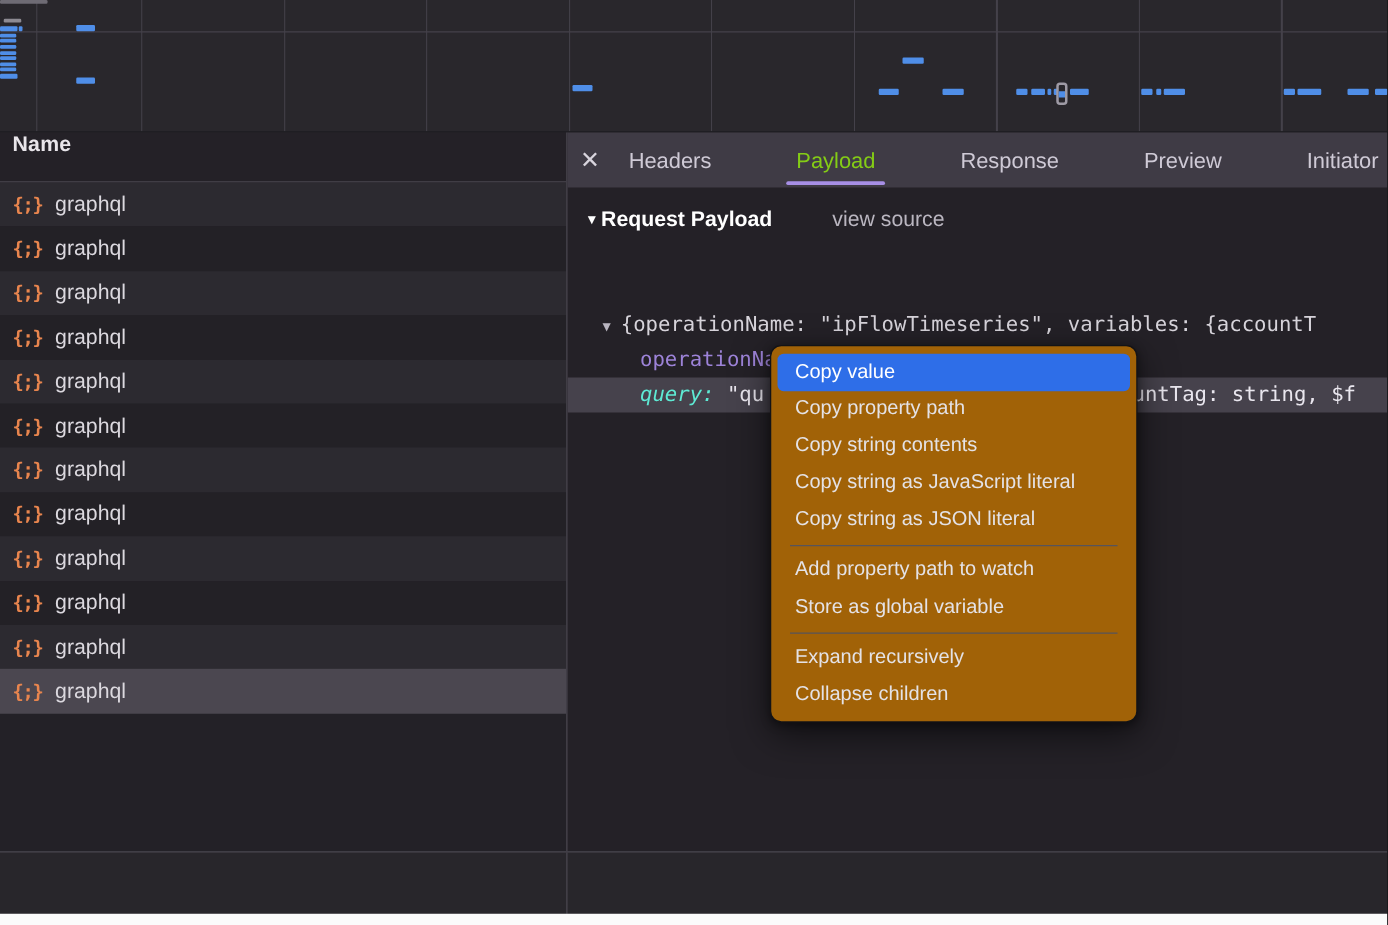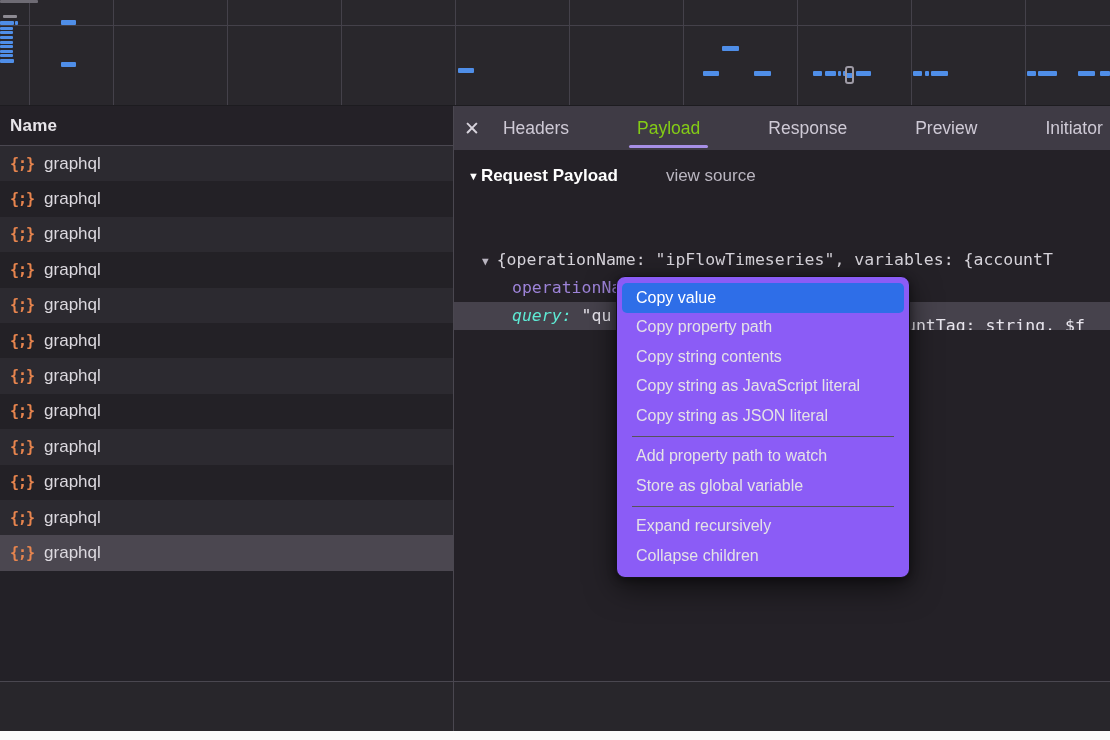--- a/index.html
+++ b/index.html
@@ -20,21 +20,21 @@
   .timeline .hline { position:absolute; left:0; top:25px; width:100%; height:1px; background:#44414a; }
   .tl-bar { position:absolute; background:#4f8ee8; border-radius:1px; }
   .hover-tick {
     position:absolute; border:2px solid #9e9aa5; border-radius:3px;
     display:flex; align-items:center; background:#29272c;
   }
   .hover-tick .inner { width:100%; height:5px; background:#4f8ee8; }
   
   .left-panel { position:absolute; left:0; top:106px; width:453px; height:575px; background:#232127; }
   .name-header {
-    height:40px; display:flex; align-items:center; padding-left:10px;
+    height:40px; display:flex; padding-left:10px;
     color:#e8e5ea; font-size:17px; font-weight:bold; letter-spacing:.2px;
     background:#242127; border-bottom:1px solid #4a4750;
   }
   .req-row {
     height:35.4px; display:flex; align-items:center; gap:10px;
     padding-left:10px; font-size:17px; color:#dcd9df; cursor:default;
   }
   .req-row.odd  { background:#2c2a30; }
   .req-row.even { background:#232126; }
   .req-row.selected { background:#4b4750; }
@@ -81,32 +81,32 @@
   .tree-row .tri { color:#b9b5c0; font-size:11px; margin-right:8px; }
   .row-summary   { padding-left:28px; color:#d6d3da; }
   .row-op        { padding-left:58px; }
   .row-query     { padding-left:58px; background:#46424c; }
   .row-variables { padding-left:40px; }
   .k   { color:#9d83d8; }
   .k-sel { color:#5eead4;font-style:italic; }
   .str { color:#40bfca; }
   .plain { color:#d6d3da; }
   .sel-text { color:#e9e6ee; }
-  .right-frag { position:absolute; left:452px; top:10px;text-align:right; }
+  .right-frag { position:absolute; left:452px; top:0;text-align:right; }
   
   .footer {
     position:absolute; left:0; top:681px; width:1110px; height:50px;
     background:#28262b; border-top:1px solid #4a4750;
   }
   .footer .vsep { position:absolute; left:453px; top:0; bottom:0; width:1px; background:#4a4750; }
   .bottom-white { position:absolute; left:0; top:731px; width:1110px; height:9px; background:#fbfbfb; }
   
   .context-menu {
     position:absolute; left:616px; top:276px; width:294px; z-index:50;
-    background:#8b5cf6; border:1px solid #131316; border-radius:9px;
+    background:#a16207; border:1px solid #131316; border-radius:9px;
     padding:6px 5px; box-shadow:0 10px 30px rgba(0,0,0,.55), 0 2px 8px rgba(0,0,0,.4);
     font-size:16px; color:#e4e2e6;
   }
   .menu-item {
     height:29.5px; display:flex; align-items:center; padding:0 14px;
     border-radius:5px; white-space:nowrap; cursor:pointer;
   }
   .menu-item.highlighted { background:#2e6ee8; color:#ffffff; }
   .menu-sep { height:1px; background:#57545b; margin:5px 10px; }
 </style>

